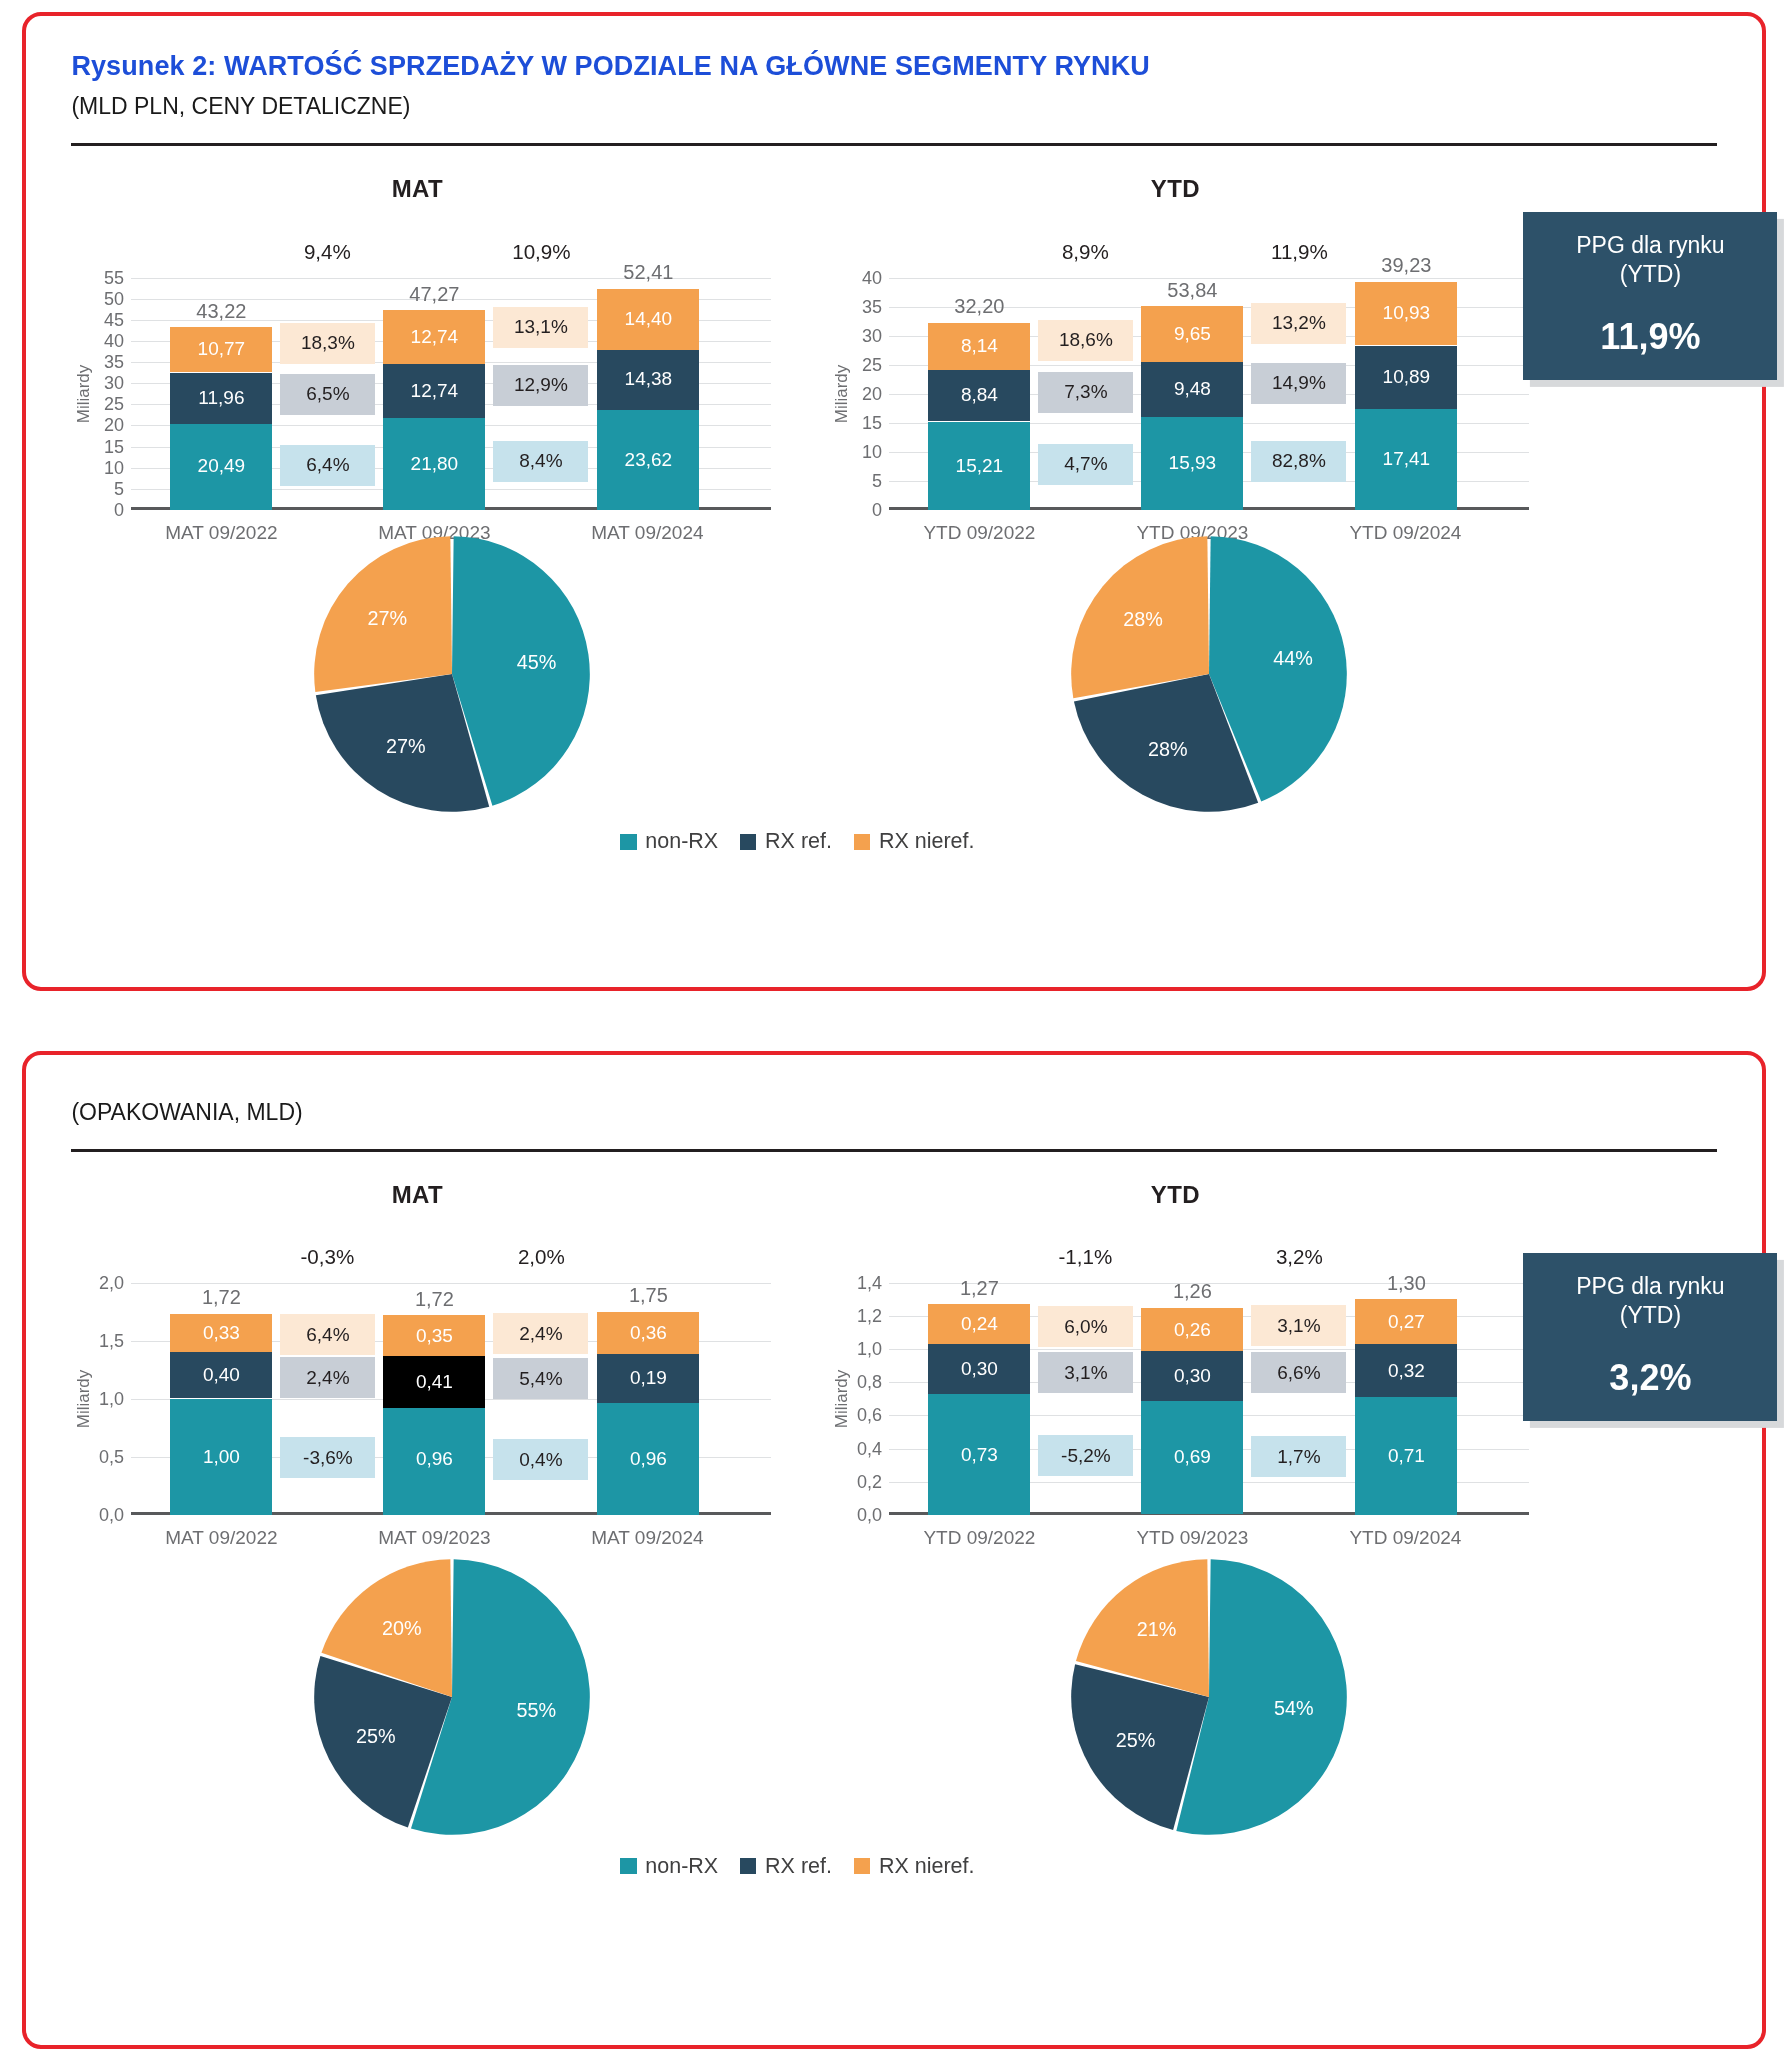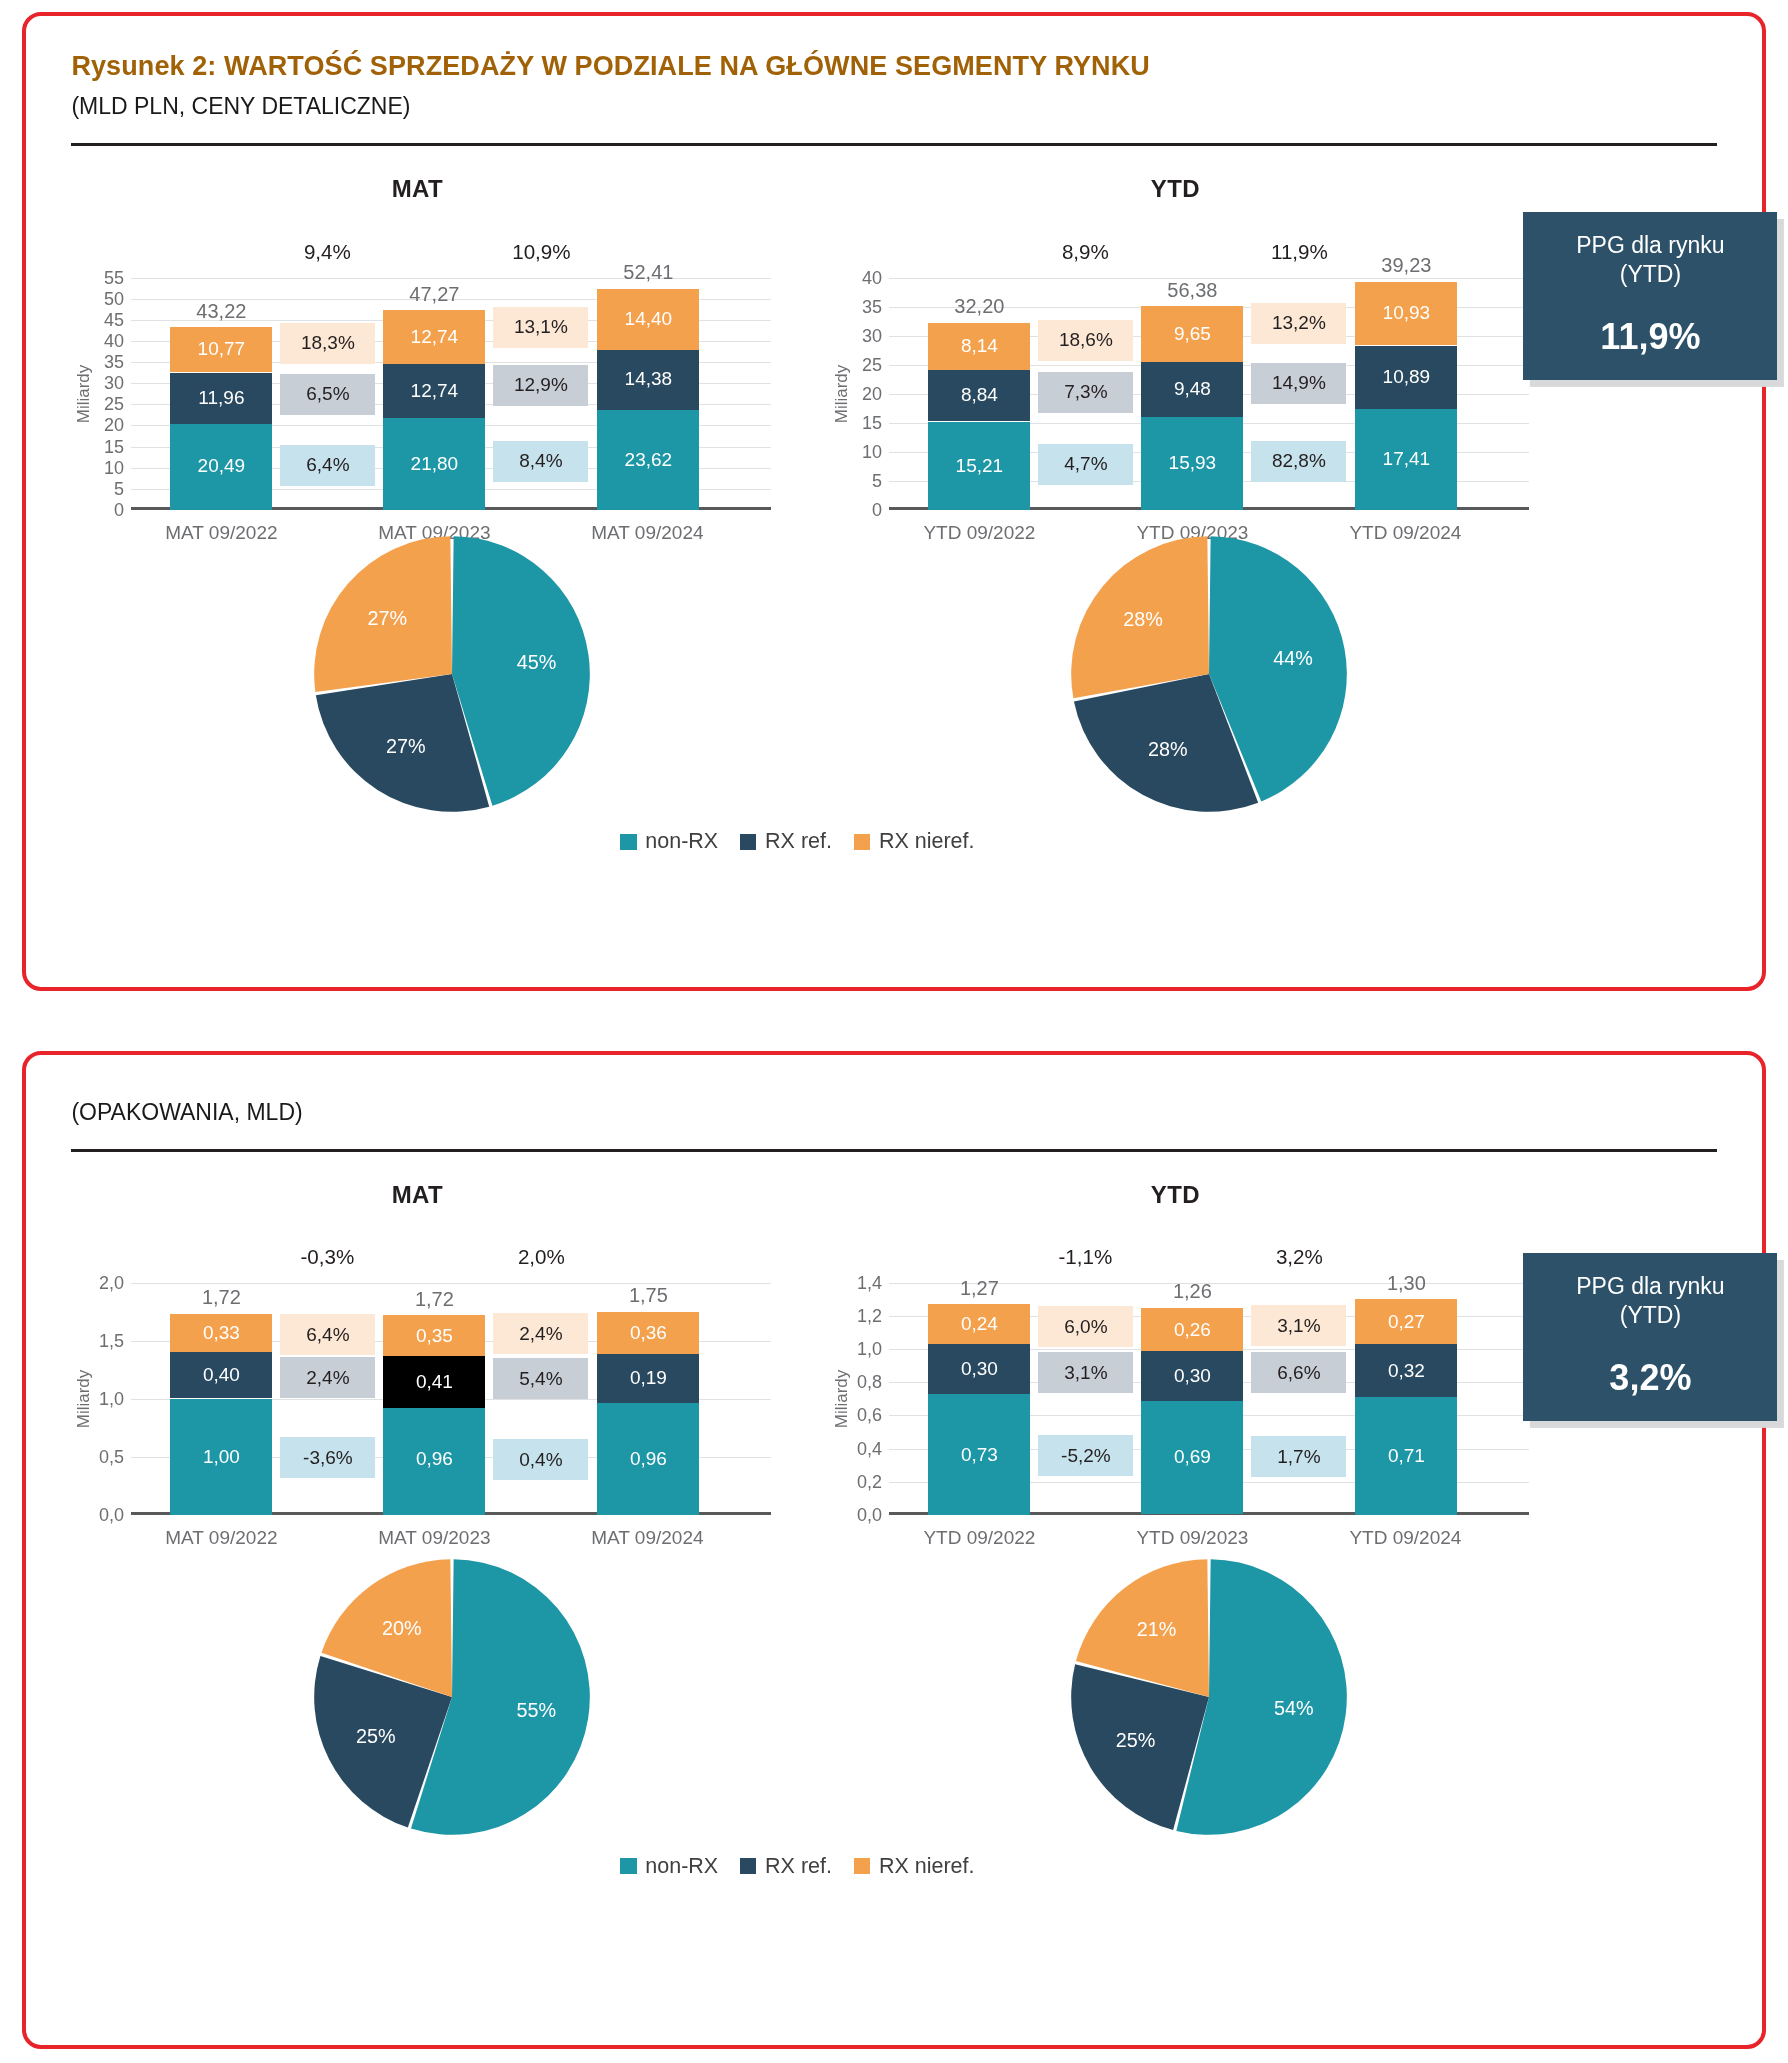--- a/index.html
+++ b/index.html
@@ -18,21 +18,21 @@
     border-radius: 19px;
     background: #fff;
   }
   #panel-fig2 { top: 12px; height: 979px; }
   #panel-fig3 { top: 1051px; height: 998px; }
 
   .panel-head { padding: 34px 45px 0 45px; }
   .fig-title {
     font-size: 27px;
     font-weight: 700;
-    color: #a16207;
+    color: #1d4ed8;
     letter-spacing: 0.1px;
     line-height: 1.25;
     margin: 0;
     white-space: nowrap;
   }
   .fig-sub {
     font-size: 23px;
     font-weight: 400;
     color: #1a1a1a;
     margin: 8.6px 0 0 0;
@@ -295,21 +295,21 @@
             <div class="bar-col" style="left: 39px; width: 102px; height: 284px;">
               <div class="seg nonrx" style="background: rgb(29, 150, 165); top: 196px; height: 88px;">15,21</div>
               <div class="seg rxref" style="background: rgb(40, 73, 95); top: 144px; height: 51px;">8,84</div>
               <div class="seg rxnie" style="background: rgb(244, 161, 78); top: 97px; height: 47px;">8,14</div>
               <div class="bar-total" style="top: 69px;">32,20</div>
             </div>
             <div class="bar-col" style="left: 252px; width: 102px; height: 284px;">
               <div class="seg nonrx" style="background: rgb(29, 150, 165); top: 191px; height: 93px;">15,93</div>
               <div class="seg rxref" style="background: rgb(40, 73, 95); top: 136px; height: 55px;">9,48</div>
               <div class="seg rxnie" style="background: rgb(244, 161, 78); top: 80px; height: 56px;">9,65</div>
-              <div class="bar-total" style="top: 53px;">56,38</div>
+              <div class="bar-total" style="top: 53px;">53,84</div>
             </div>
             <div class="bar-col" style="left: 466px; width: 102px; height: 284px;">
               <div class="seg nonrx" style="background: rgb(29, 150, 165); top: 183px; height: 101px;">17,41</div>
               <div class="seg rxref" style="background: rgb(40, 73, 95); top: 120px; height: 63px;">10,89</div>
               <div class="seg rxnie" style="background: rgb(244, 161, 78); top: 56px; height: 63px;">10,93</div>
               <div class="bar-total" style="top: 28.6px;">39,23</div>
             </div>
             <div class="delta-col" style="left: 149px; width: 95px; top: 0px; height: 284px;">
               <div class="delta-box nonrx" style="top: 218px; height: 41px;">4,7%</div>
               <div class="delta-box rxref" style="top: 146px; height: 41px;">7,3%</div>

